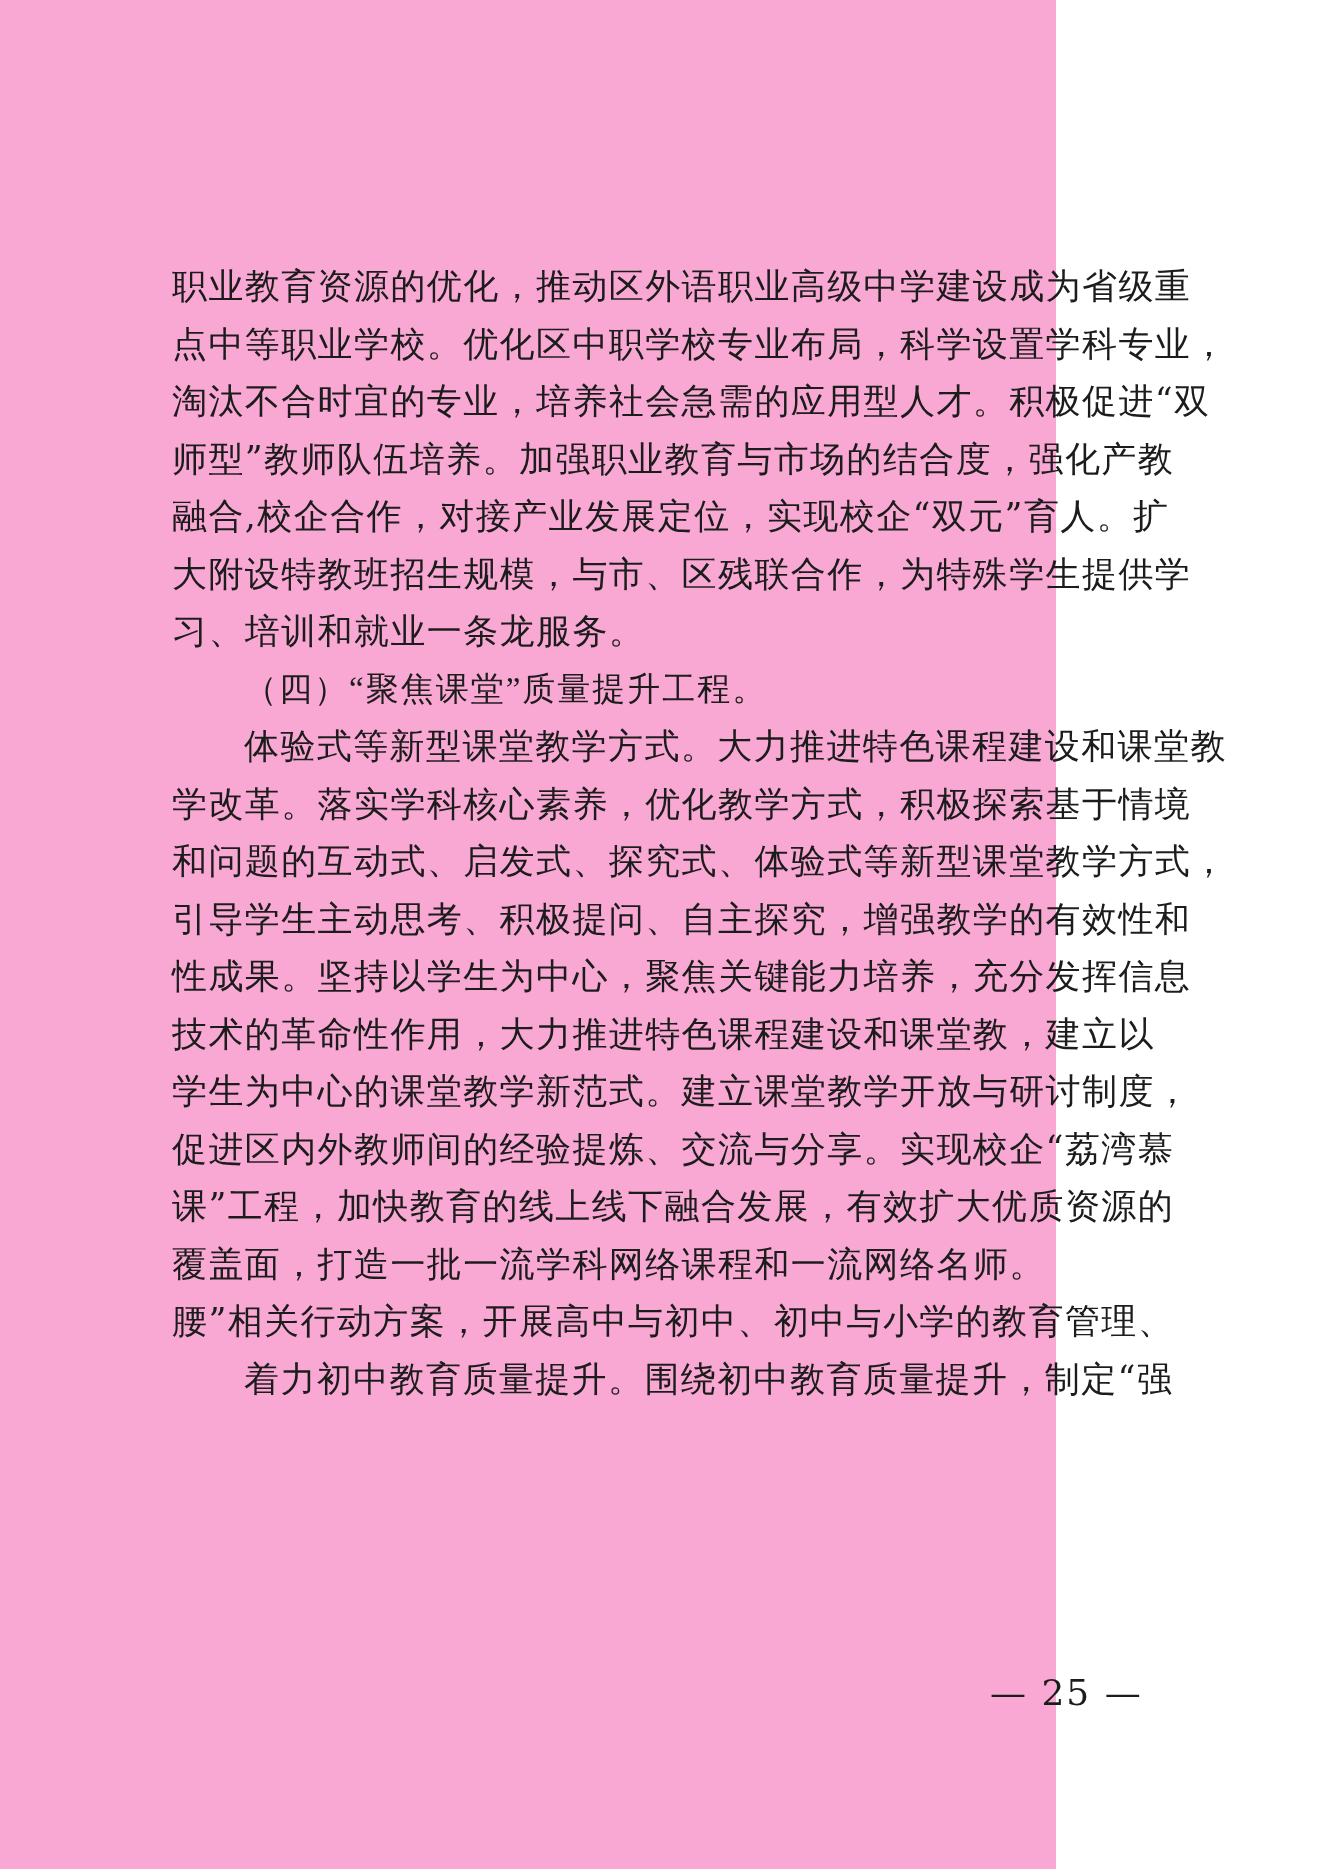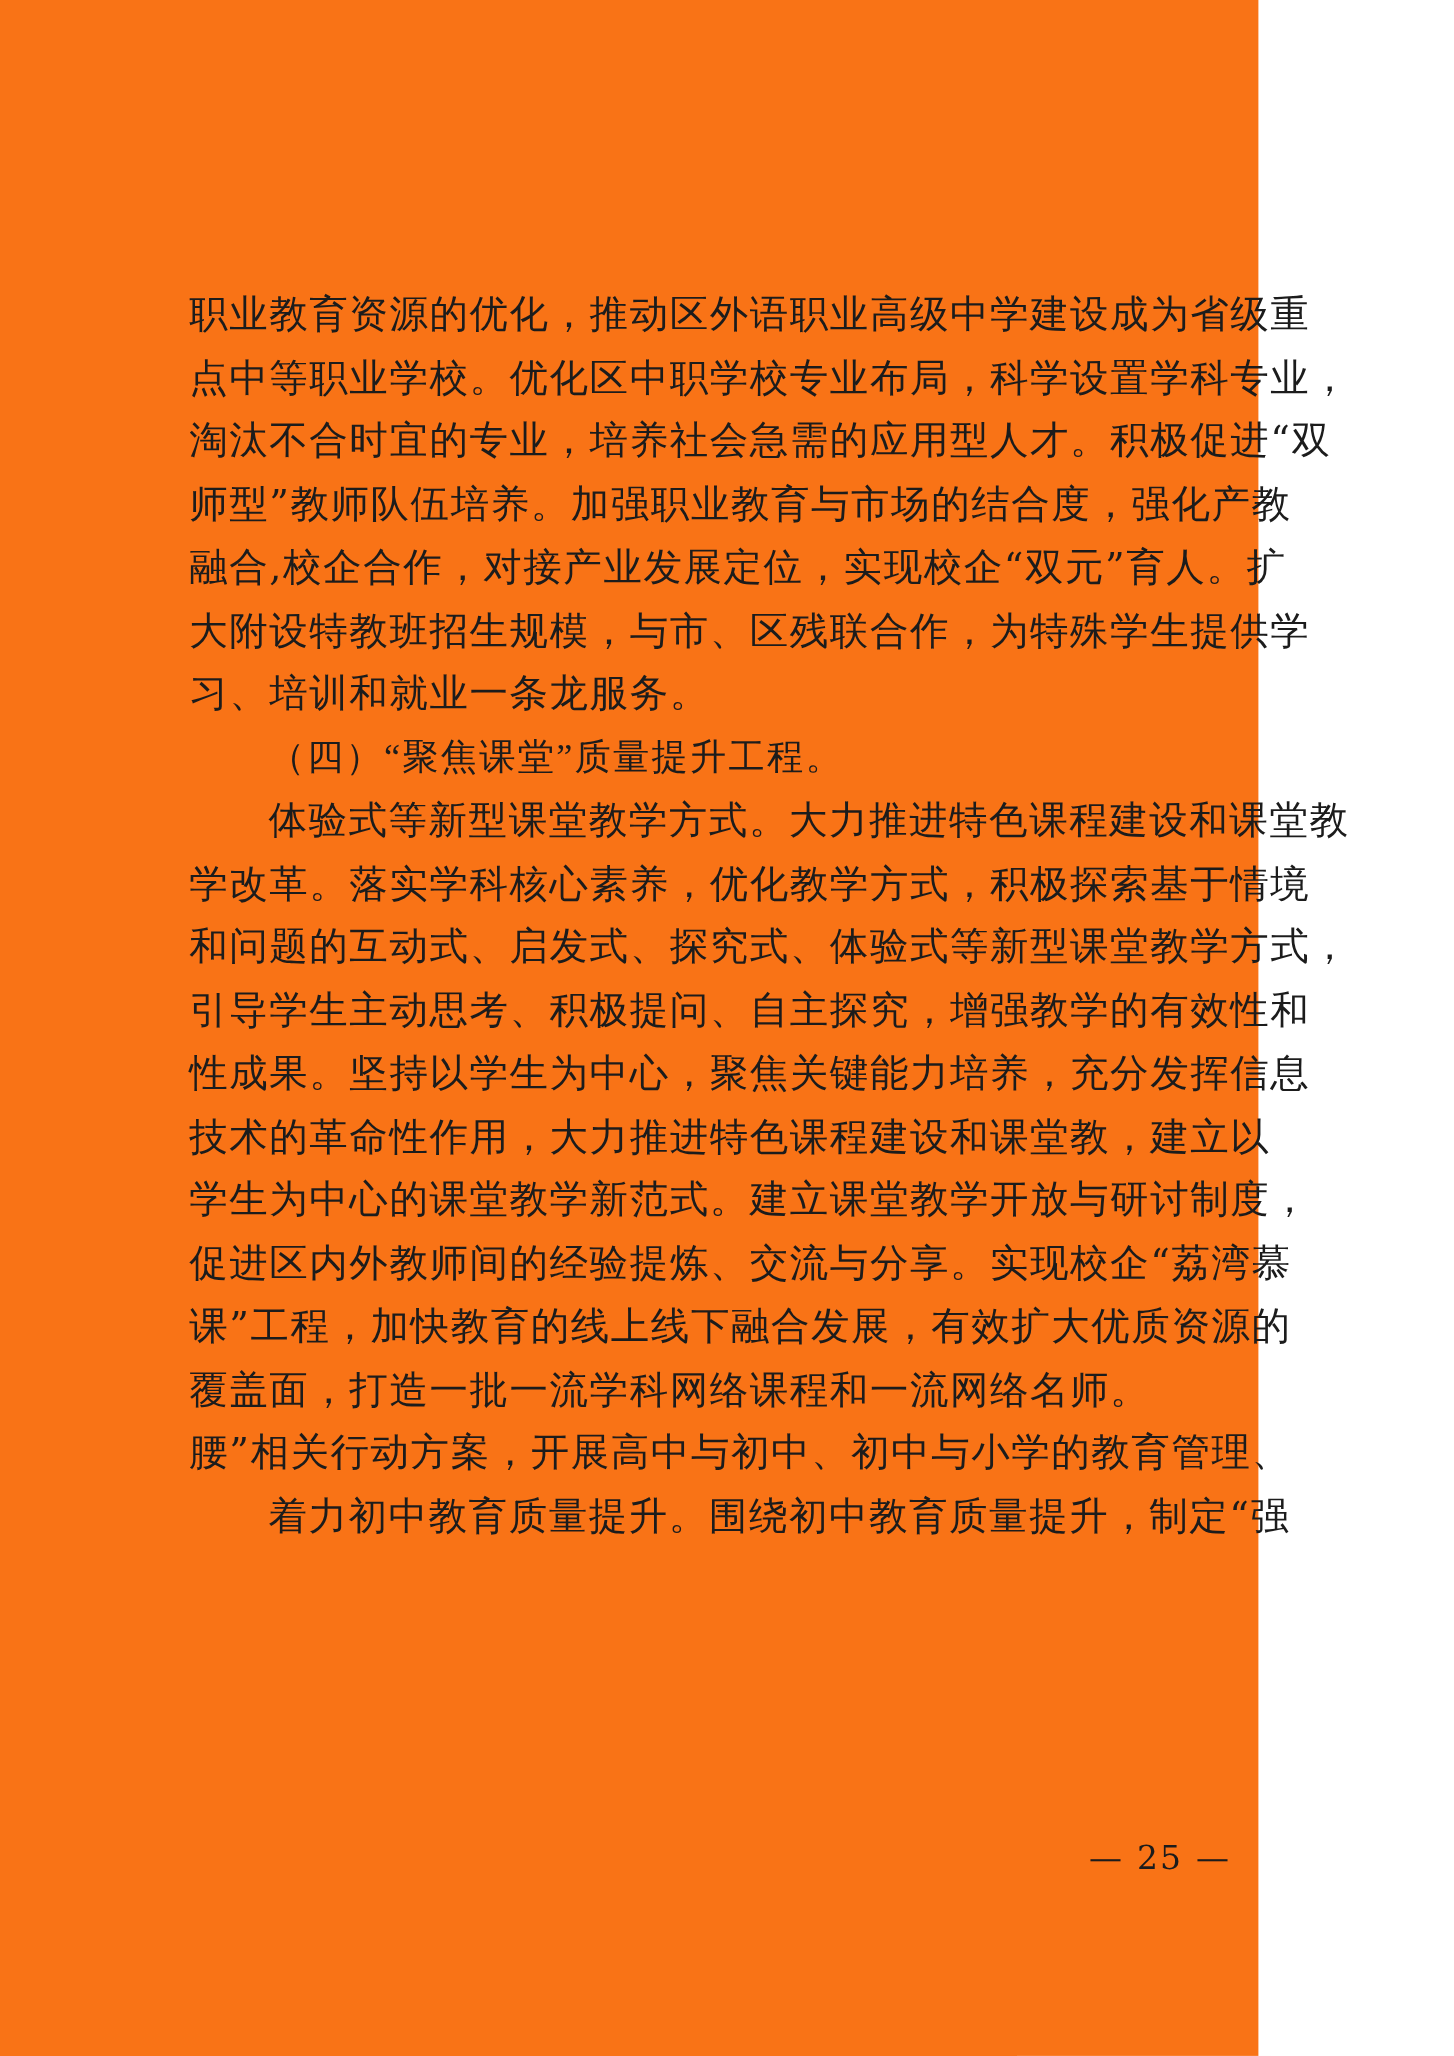--- a/index.html
+++ b/index.html
@@ -11,23 +11,23 @@
       width: 1322px;
       height: 1869px;
       position: relative;
       overflow: hidden;
       font-family: "DejaVu Serif", "Liberation Serif", serif;
       color: #1a1a1a;
     }
     .page {
       position: absolute;
       left: 0; top: 0;
-      width: 1144px;
+      width: 1056px;
       height: 1869px;
-      background: #f97316;
+      background: #f9a8d4;
     }
     .body-text {
       position: absolute;
       left: 172px;
       top: 258px;
       width: 1000px;
     }
     .line {
       display: block;
       height: 57.5px;
@@ -43,21 +43,21 @@
     .line.heading {
       padding-left: 72px;
       font-family: Liberation Serif, serif;
       font-size: 33px;
       letter-spacing: 2px;
     }
     .page-number {
       position: absolute;
       left: 990px;
       top: 1672px;
-      font-size: 30px;
+      font-size: 36px;
       letter-spacing: 2px;
       white-space: nowrap;
       color: #1c1c1c;
       text-align: center;
     }
   </style>
 </head>
 <body>
 
 <div class="page">

